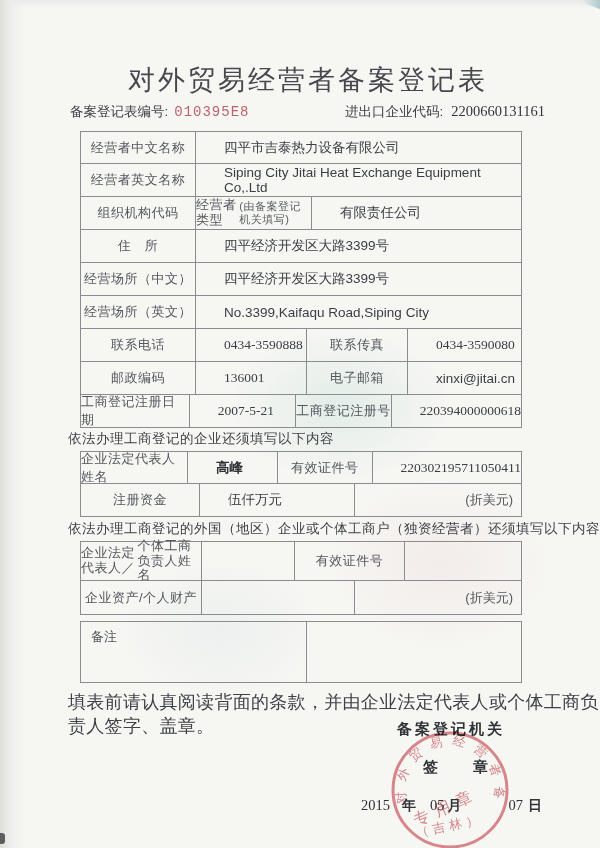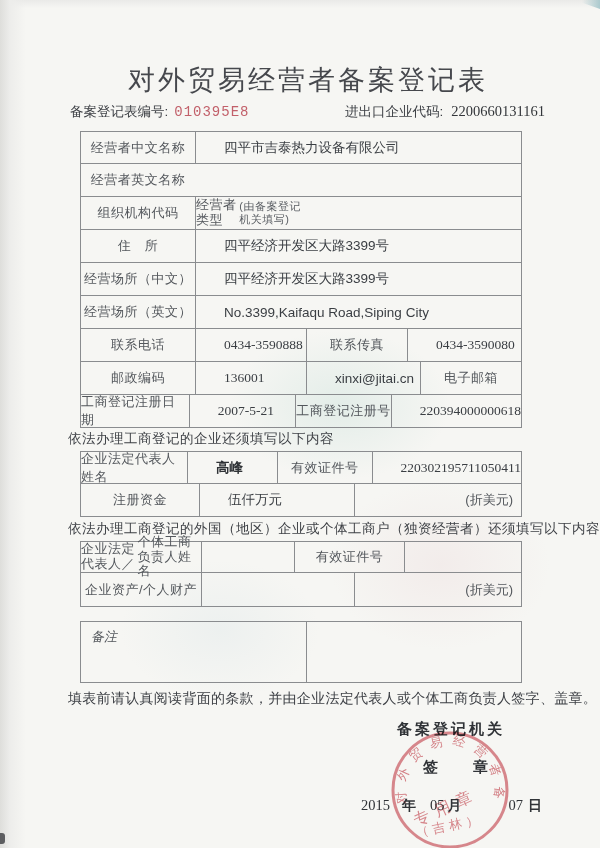--- a/index.html
+++ b/index.html
@@ -34,23 +34,23 @@
   .red-num{color:#c2606a;font-family:"Liberation Mono","DejaVu Sans Mono",monospace;
     font-size:14px;letter-spacing:1px;margin-left:6px;}
   .serif{font-family:"Liberation Serif","DejaVu Serif",serif;}
   .meta-right .serif{font-size:14.5px;margin-left:8px;color:#33363a;}
 
   
   .tbl{position:absolute;left:80px;width:442px;box-sizing:border-box;}
   .row{display:flex;box-sizing:border-box;border:1px solid #8a8c8f;border-top:0;align-items:stretch;}
   .row.first{border-top:1px solid #8a8c8f;}
   .h33{height:33px;}
-  .h40{height:32px;}
+  .h40{height:40px;}
   .h34{height:34px;}
-  .h62{height:62px;font-style:italic;}
+  .h62{height:62px;}
   .cell{box-sizing:border-box;display:flex;align-items:center;}
   .bl{border-left:1px solid #8a8c8f;}
   .lbl{justify-content:center;text-align:left;font-size:13px;color:#53575c;letter-spacing:.5px;}
   .val{padding-left:28px;font-size:13.5px;color:#3a3e43;}
   .grow{flex:1;}
   .w114{width:114px}.w111{width:111px}.w116{width:116px}.w101{width:101px}
   .w118{width:118px}.w97{width:97px}.w105{width:105px}.w155{width:155px}
   .w120{width:120px}.w93{width:93px}.w110{width:110px}.w153{width:153px}.w225{width:225px}
   .stack{flex-direction:row;justify-content:center;line-height:1.15;}
   .sub{font-size:11px;color:#5a5e63;}
@@ -58,21 +58,21 @@
   .note-cell{justify-content:flex-end;padding-right:8px;font-size:13px;color:#53575c;}
   .top-left{align-items:flex-start;padding:6px 0 0 10px;justify-content:flex-start;font-size:13px;color:#53575c;}
 
   .t1{top:131px;}
   .t2{top:451px;}
   .t3{top:541px;}
   .t-remarks{top:621px;}
   .sec-h{position:absolute;left:68px;font-size:13.5px;color:#3e4146;letter-spacing:.5px;}
   .sec-h1{top:430px;}
   .sec-h2{top:520px;}
-  .footer-note{position:absolute;left:68px;top:690px;font-size:14px;color:#3e4146;letter-spacing:.3px;}
+  .footer-note{position:absolute;left:68px;top:690px;font-size:18px;color:#3e4146;letter-spacing:.3px;}
 
   .auth-title{position:absolute;left:397px;top:720px;font-size:15px;font-weight:bold;letter-spacing:3px;color:#303337;}
   .auth-seal{position:absolute;left:423px;top:758px;font-size:15px;font-weight:bold;letter-spacing:10px;color:#303337;}
   .auth-date{position:absolute;left:361px;top:797px;font-size:14px;color:#303337;white-space:nowrap;}
   .auth-date .num{font-family:"Liberation Serif","DejaVu Serif",serif;font-size:14.5px;}
   .auth-date .u{font-weight:bold;}
   .d-y{margin-right:12px;}.d-yu{margin-right:14px;}.d-m{margin-right:3px;}
   .d-mu{margin-right:15px;}.d-d{margin-right:5px;margin-left:32px;}
 
   .stamp{position:absolute;left:378px;top:726px;mix-blend-mode:multiply;opacity:.88;}
@@ -98,27 +98,29 @@
     </div>
   </div>
 
   <div class="tbl t1">
     <div class="row h33 first">
       <div class="cell lbl w114">经营者中文名称</div>
       <div class="cell val grow bl">四平市吉泰热力设备有限公司</div>
     </div>
     <div class="row h33">
       <div class="cell lbl w114">经营者英文名称</div>
+      <div class="cell val grow bl">Siping City Jitai Heat Exchange Equipment Co,.Ltd</div>
     </div>
     <div class="row h33">
       <div class="cell lbl w114">组织机构代码</div>
       <div class="cell lbl w116 bl stack">
         <div>经营者类型</div>
         <div class="sub">(由备案登记机关填写)</div>
       </div>
+      <div class="cell val grow bl">有限责任公司</div>
     </div>
     <div class="row h33">
       <div class="cell lbl w114">住　所</div>
       <div class="cell val grow bl">四平经济开发区大路3399号</div>
     </div>
     <div class="row h33">
       <div class="cell lbl w114">经营场所（中文）</div>
       <div class="cell val grow bl">四平经济开发区大路3399号</div>
     </div>
     <div class="row h33">
@@ -127,22 +129,22 @@
     </div>
     <div class="row h33">
       <div class="cell lbl w114">联系电话</div>
       <div class="cell val w111 bl serif">0434-3590888</div>
       <div class="cell lbl w101 bl">联系传真</div>
       <div class="cell val grow bl serif">0434-3590080</div>
     </div>
     <div class="row h33">
       <div class="cell lbl w114">邮政编码</div>
       <div class="cell val w111 bl serif">136001</div>
+      <div class="cell lbl w101 bl">电子邮箱</div>
       <div class="cell val grow bl">xinxi@jitai.cn</div>
-      <div class="cell lbl w101 bl">电子邮箱</div>
     </div>
     <div class="row h33">
       <div class="cell lbl w114">工商登记注册日期</div>
       <div class="cell val w111 bl serif">2007-5-21</div>
       <div class="cell lbl w101 bl">工商登记注册号</div>
       <div class="cell val grow bl serif">220394000000618</div>
     </div>
   </div>
 
   <div class="sec-h sec-h1">依法办理工商登记的企业还须填写以下内容</div>

